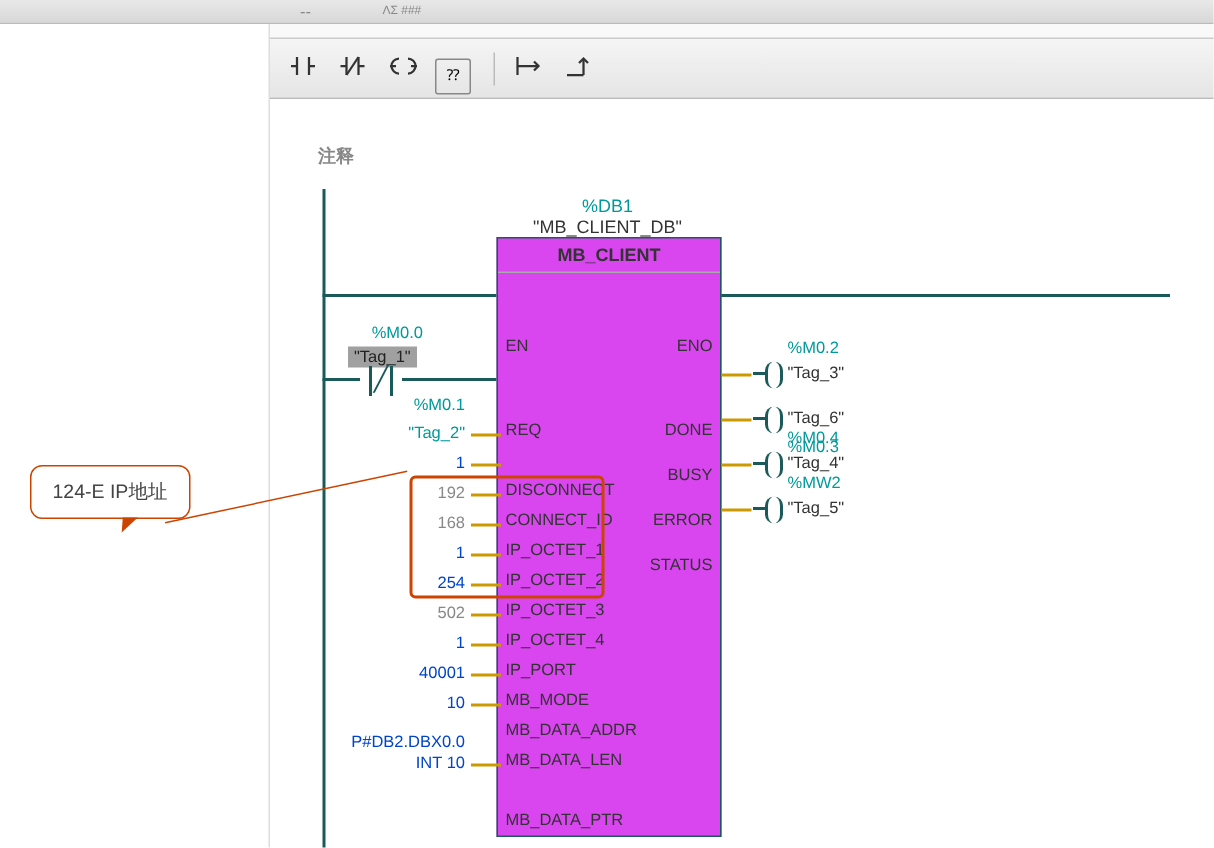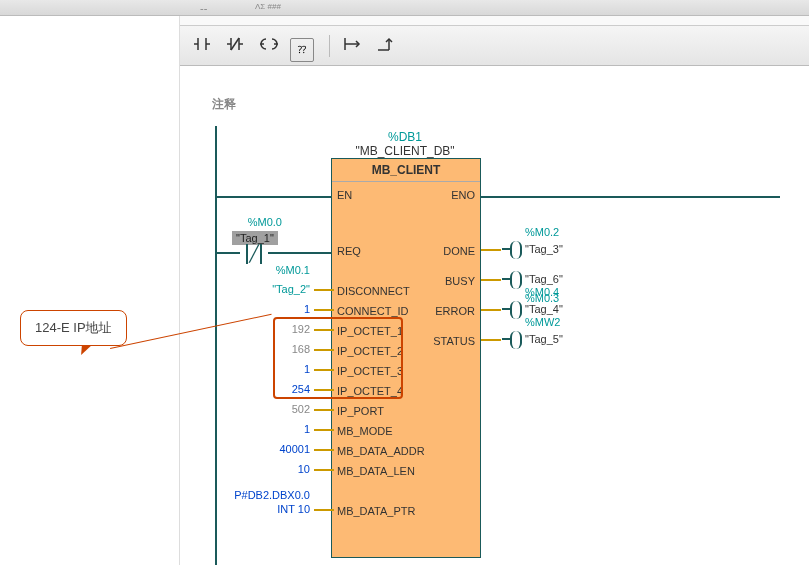--- a/index.html
+++ b/index.html
@@ -133,35 +133,36 @@
     color: #009999;
     font-size: 12px;
     width: 200px;
   }
   .db-name {
     color: #333;
     font-size: 12px;
   }
   .block {
     position: absolute;
-    background: #fdba74;
+    background: #d946ef;
     border: 1px solid #1a5a5a;
   }
   .block-title {
     text-align: center;
     font-size: 12px;
     font-weight: bold;
     padding: 4px 0;
     border-bottom: 1px solid #aaa;
     color: #333;
   }
   .port {
     position: absolute;
     font-size: 11px;
     color: #333;
+    margin-top: 36px;
   }
   .port.left { text-align: left; }
   .port.right { text-align: right; }
   .pin {
     position: absolute;
     width: 20px;
     height: 2px;
     background: #cc9900;
   }
   .val {

